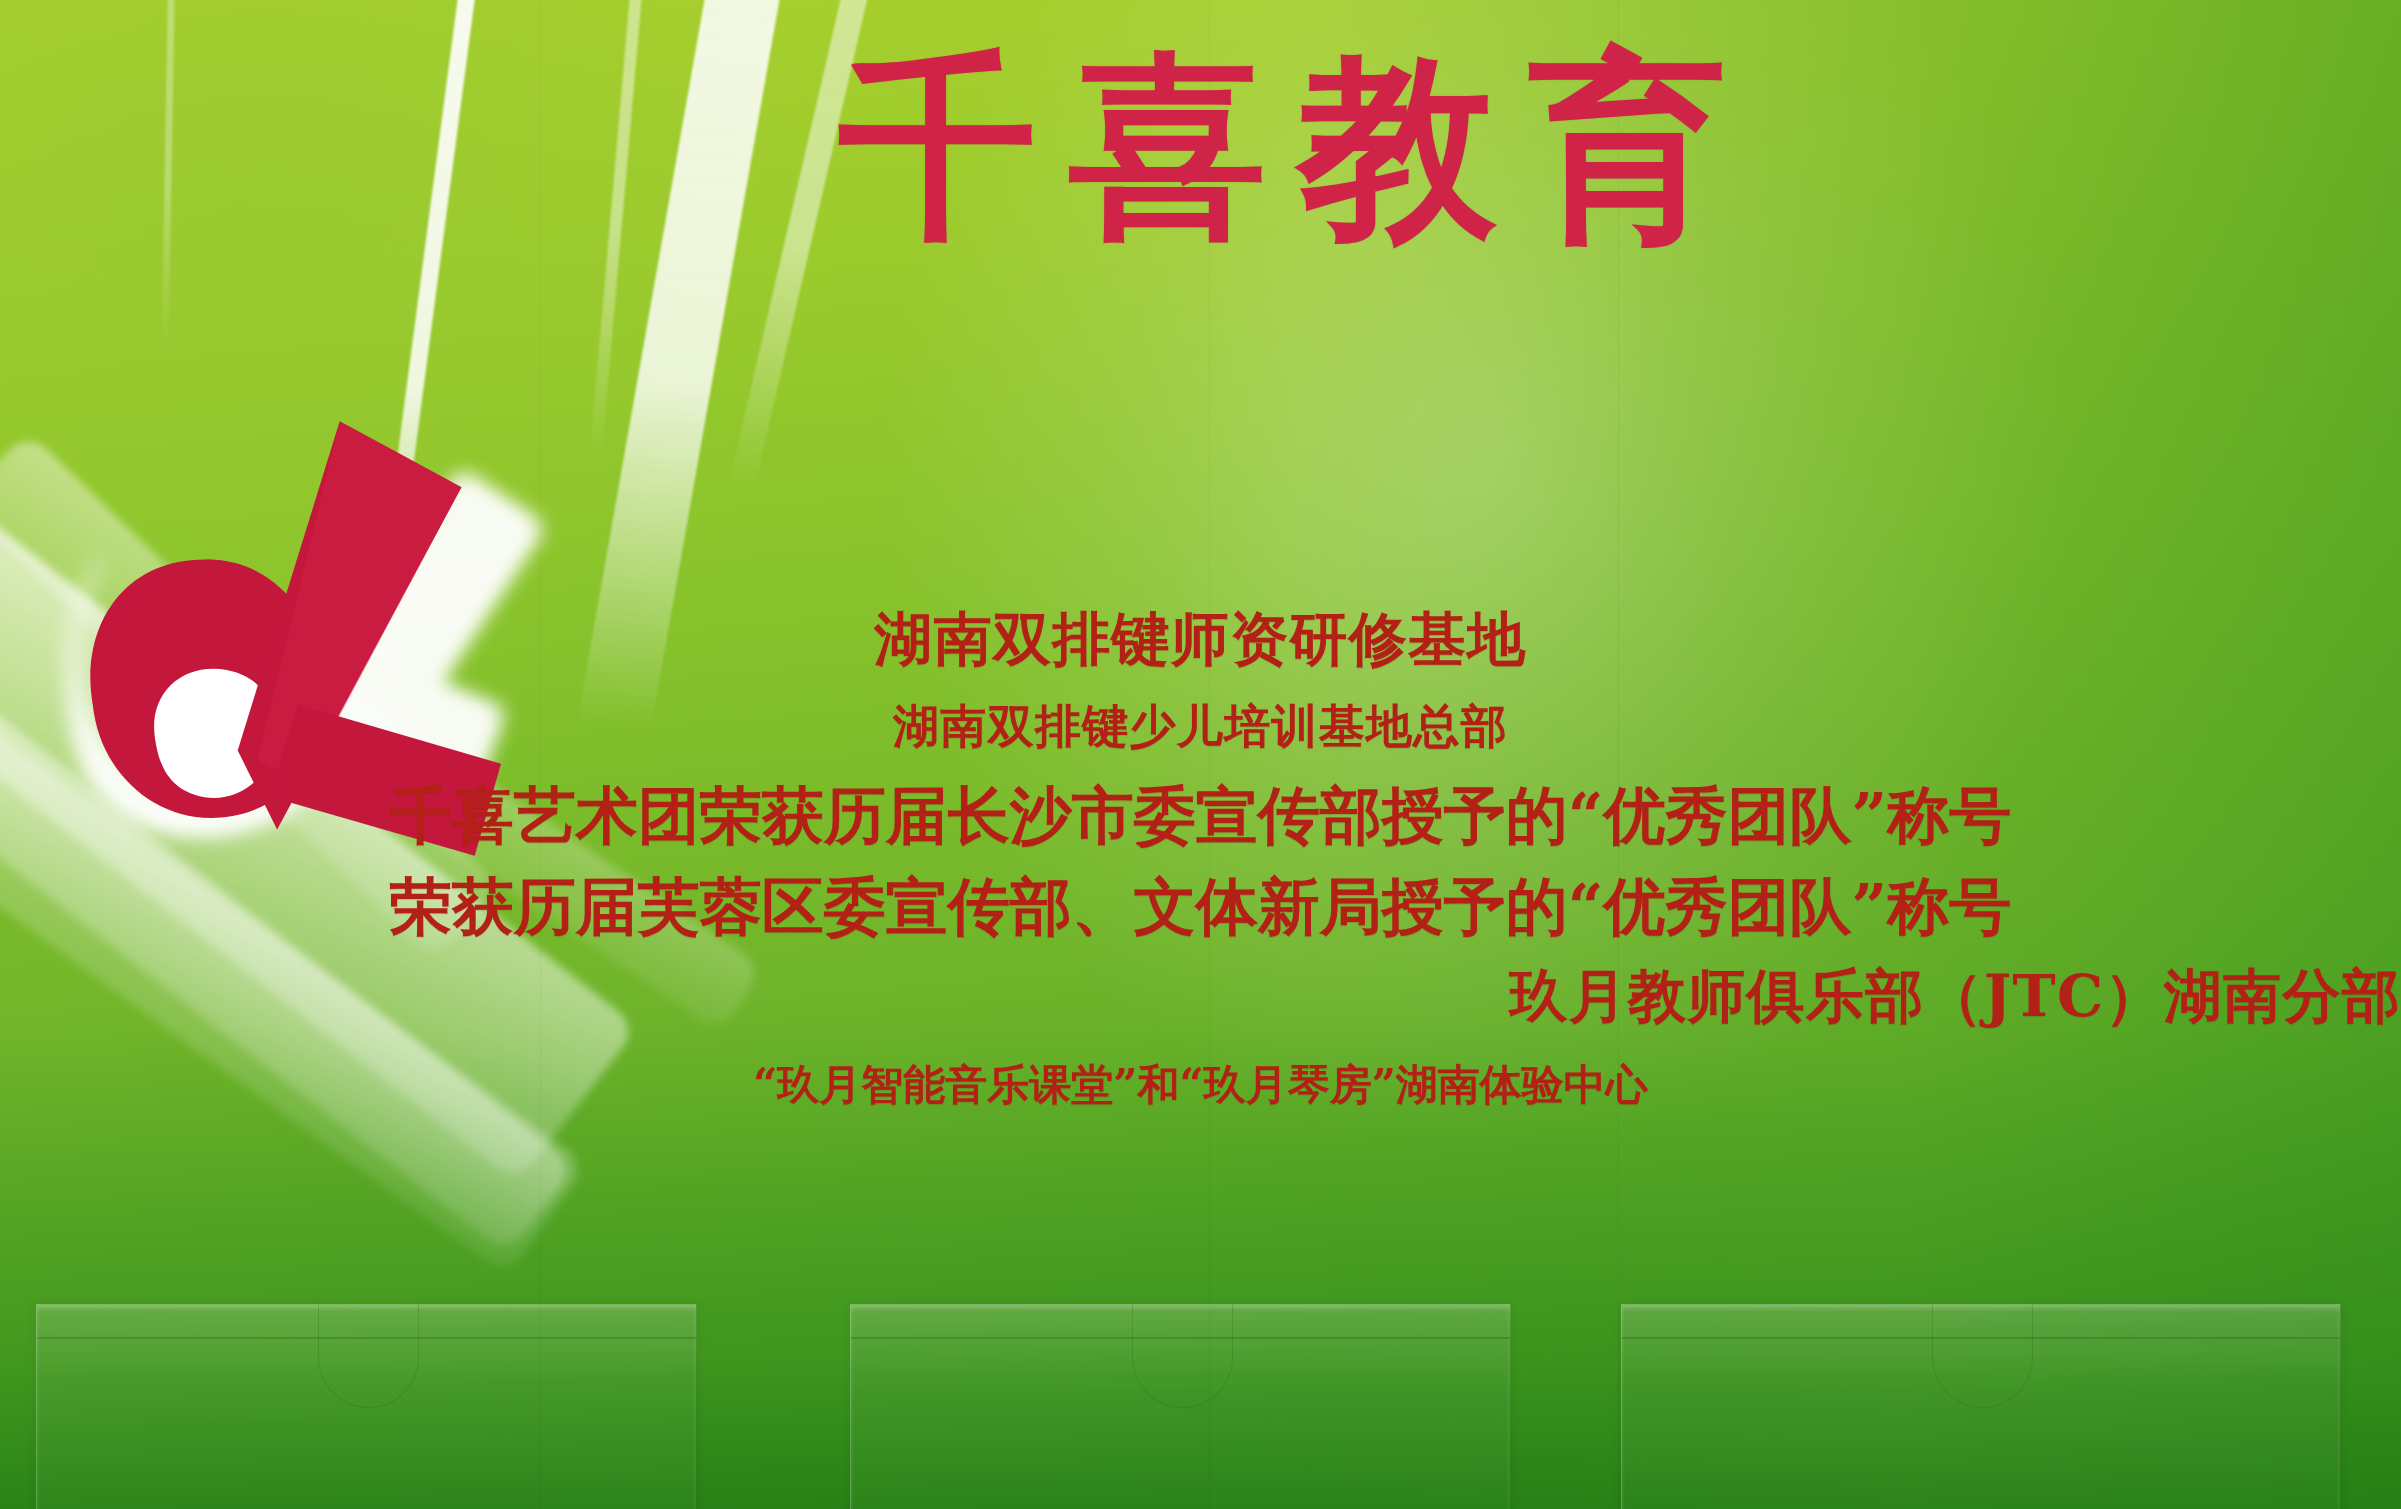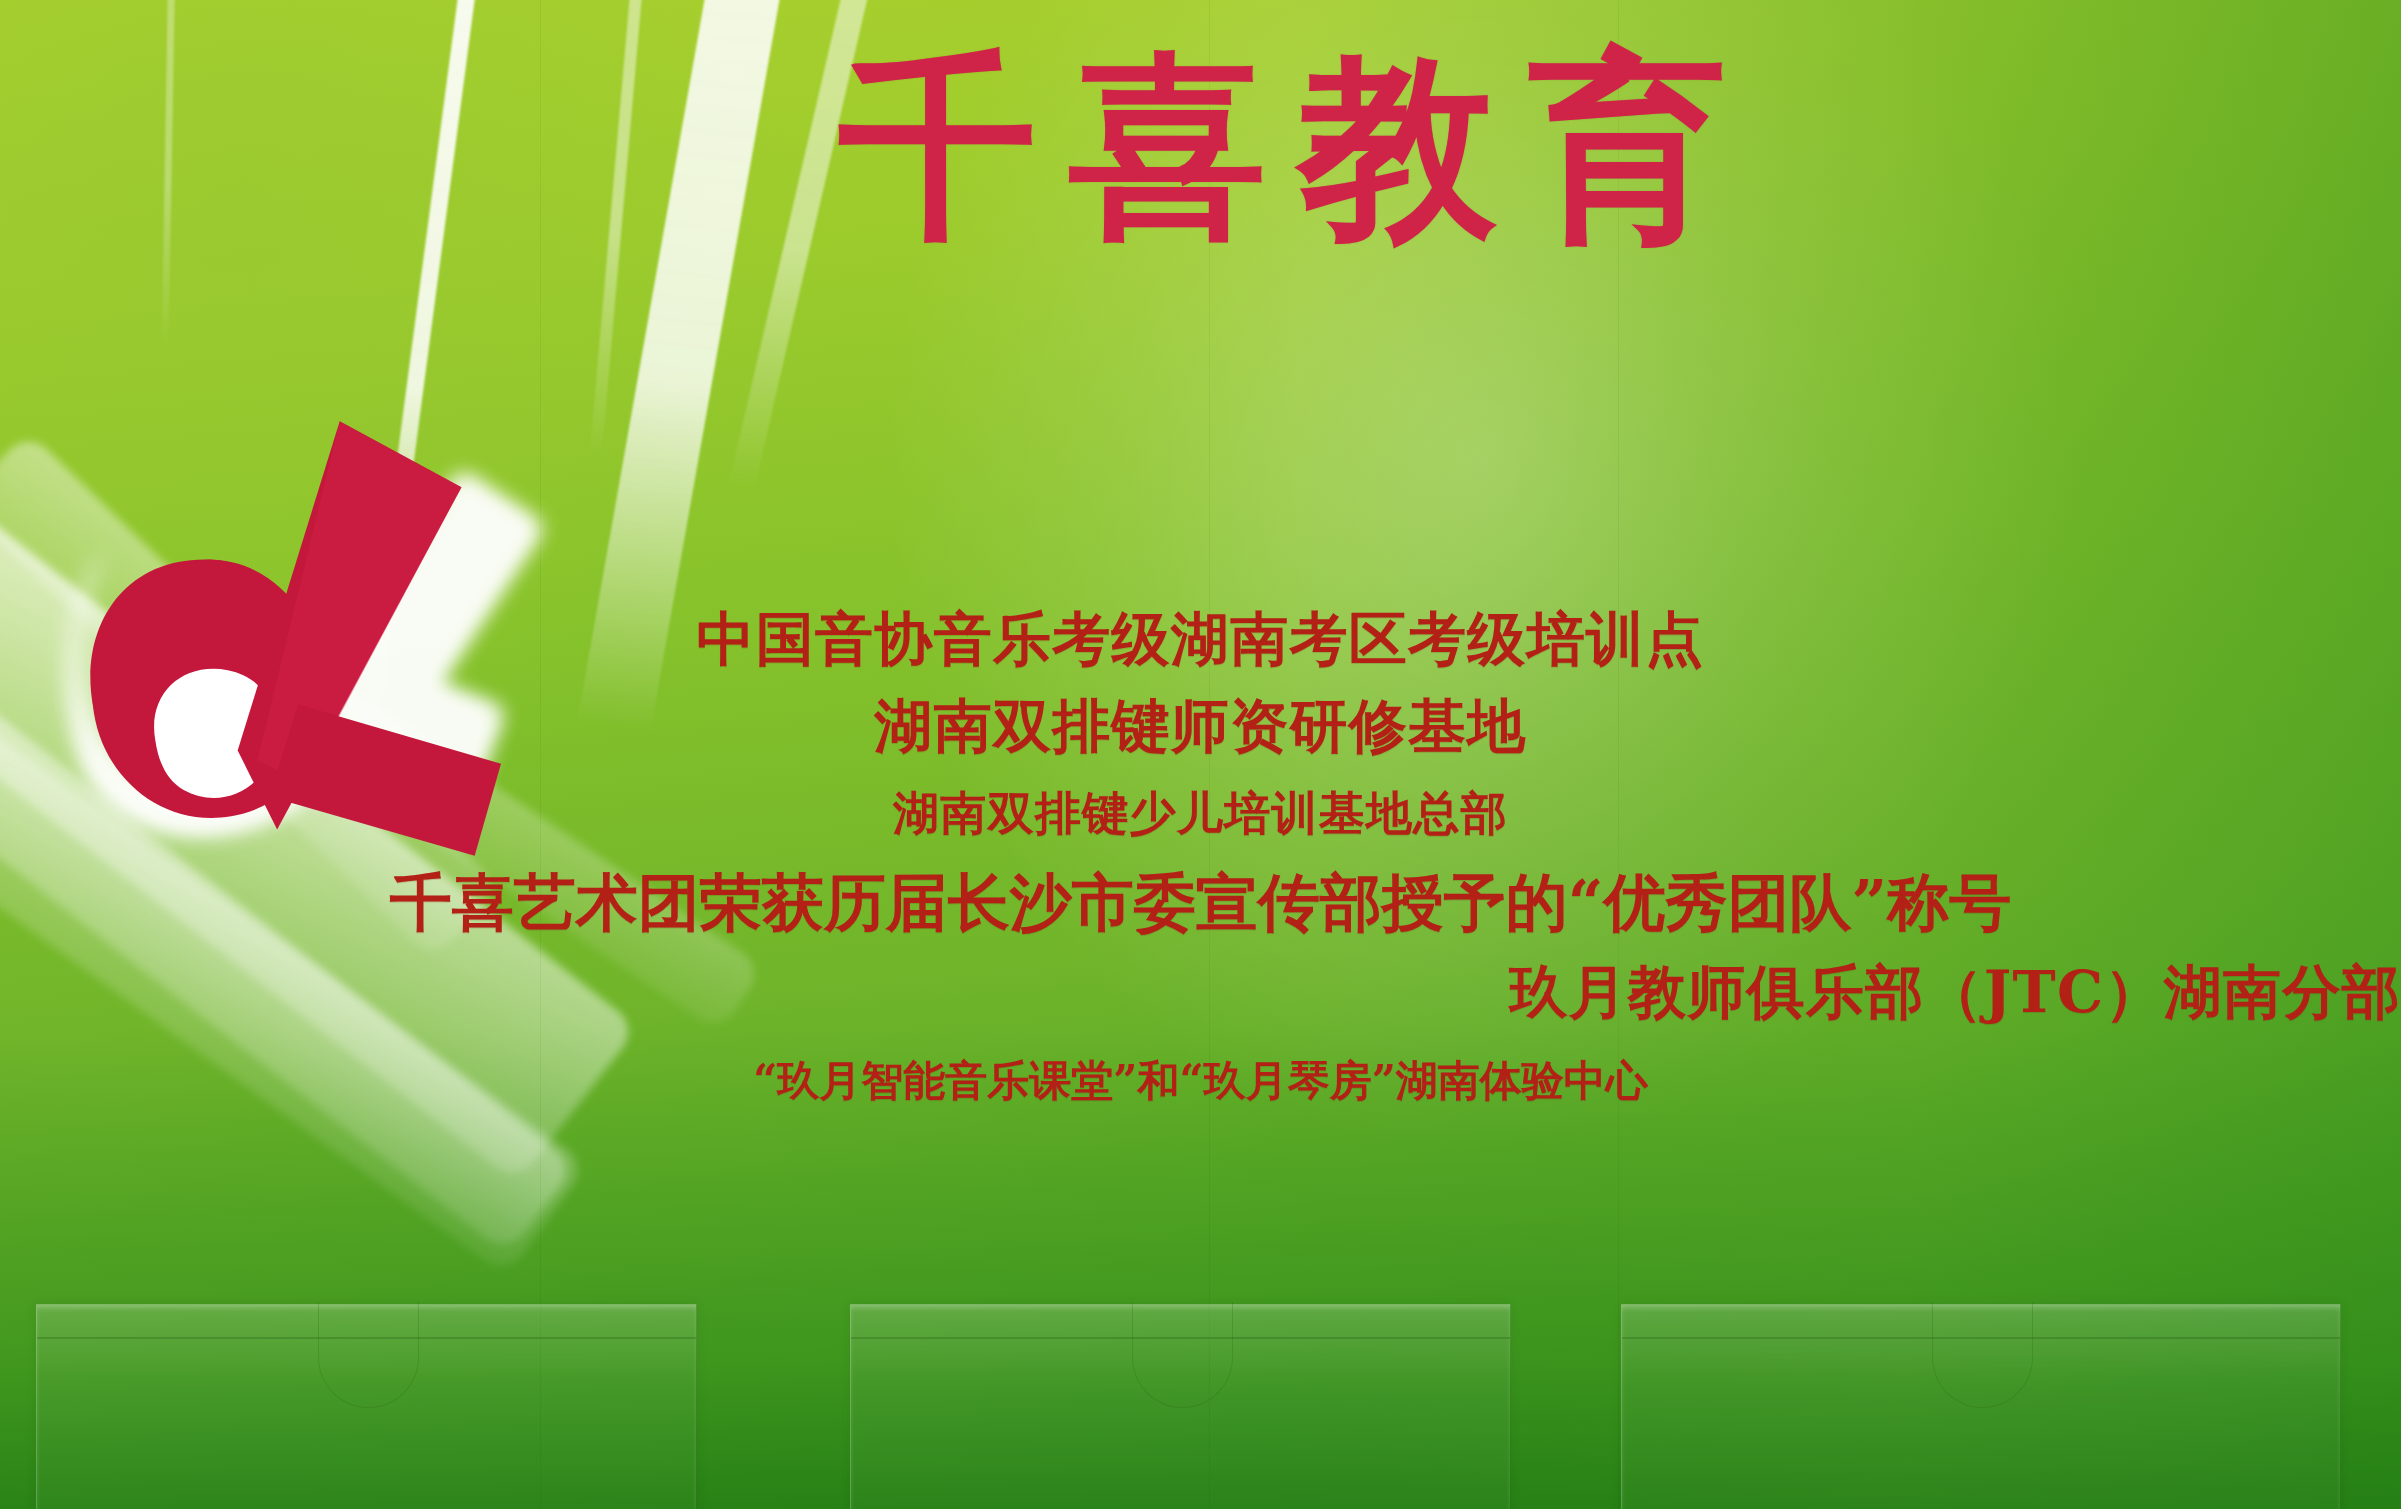--- a/index.html
+++ b/index.html
@@ -239,24 +239,24 @@
                L 200 580 Z" fill="#f2f6ee" opacity="0.0"></path>
 
       <path d="M455 40 L 640 140 L 360 660 L 300 540 Z" fill="#c4173c"></path>
       <path d="M455 40 L 640 140 L 400 590 L 330 555 Z" fill="#d32247" opacity="0.45"></path>
 
       <path d="M392 470 L 700 560 L 660 700 L 348 610 Z" fill="#c4173c"></path>
     </svg>
   </div>
 
   <div class="body-block">
-    <div class="body-line bl-1">中国音协音乐考级湖南考区考级培训点</div>
     <div class="body-line bl-2">湖南双排键师资研修基地</div>
     <div class="body-line bl-3">湖南双排键少儿培训基地总部</div>
     <div class="body-line bl-4">千喜艺术团荣获历届长沙市委宣传部授予的“优秀团队”称号</div>
+    <div class="body-line bl-5">荣获历届芙蓉区委宣传部、文体新局授予的“优秀团队”称号</div>
     <div class="body-line bl-6">玖月教师俱乐部（JTC）湖南分部</div>
     <div class="body-line bl-7">“玖月智能音乐课堂”和“玖月琴房”湖南体验中心</div>
   </div>
 
   <div class="holders">
     <div class="holder h1">
       <div class="notch"></div>
     </div>
     <div class="holder h2">
       <div class="notch"></div>

